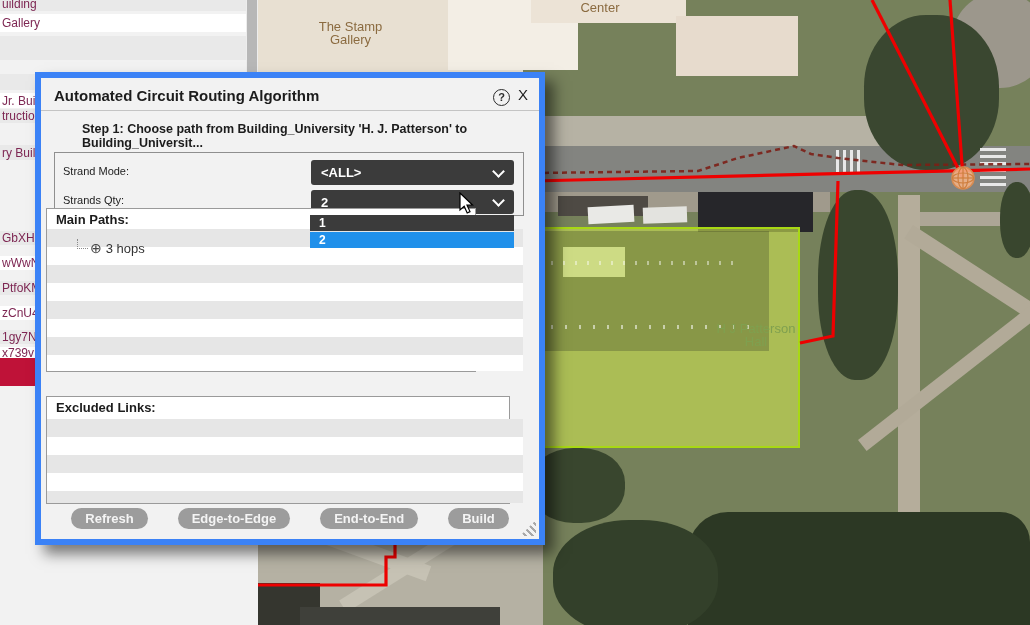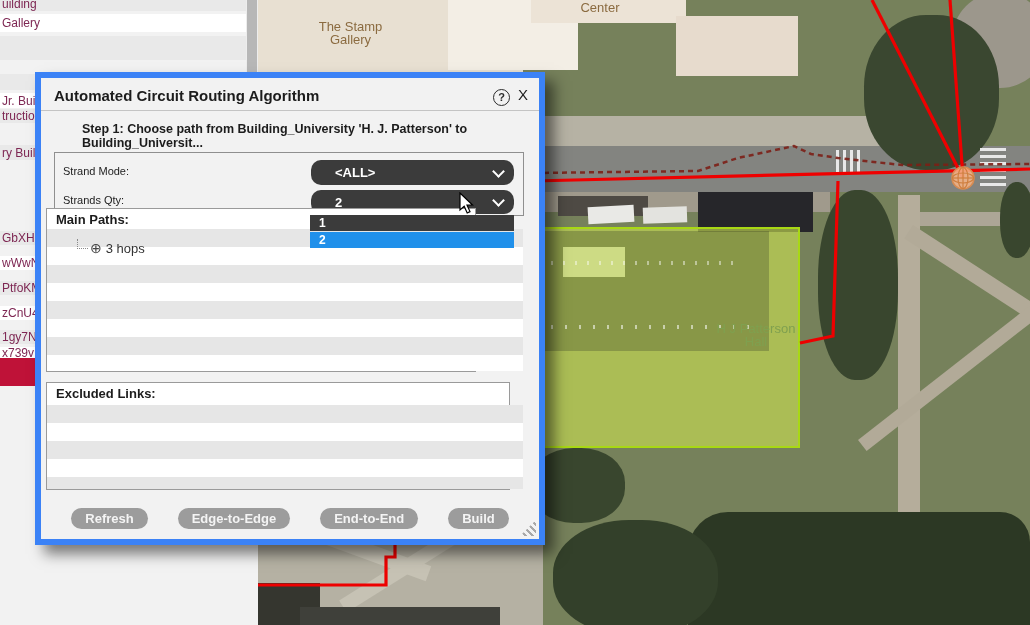--- a/index.html
+++ b/index.html
@@ -24,30 +24,30 @@
   #dialog{left:35px;top:72px;width:498px;height:461px;background:#f2f2f2;
           border:6px solid #3b82f6;box-shadow:9px 9px 13px rgba(0,0,0,.5);z-index:10;}
   #dlg-title{left:13px;top:9px;font-size:15px;font-weight:bold;color:#1c1c1c;}
   #dlg-help{left:452px;top:11px;width:15px;height:15px;border:1.5px solid #2b2b2b;border-radius:50%;
             font-size:11px;color:#2b2b2b;text-align:center;line-height:15px;font-weight:bold;}
   #dlg-close{left:477px;top:8px;font-size:15px;color:#1c1c1c;font-weight:500;}
   #dlg-divider{left:0;top:32px;width:498px;height:1px;background:#c4c4c4;}
   #dlg-step{left:21px;top:44px;font-size:12.5px;font-weight:bold;color:#1c1c1c;margin-left:20px;}
   #formbox{left:13px;top:74px;width:468px;height:62px;border:1px solid #8f8f8f;}
   .fld-label{position:absolute;font-size:11px;color:#222;}
-  .dd{position:absolute;left:270px;width:203px;background:#3b3b3b;border-radius:10px;color:#fff;
-      font-size:13px;font-weight:bold;display:flex;align-items:center;padding-left:24px;box-sizing:border-box;}
+  .dd{position:absolute;left:270px;width:203px;background:#3b3b3b;border-radius:3px;color:#fff;
+      font-size:13px;font-weight:bold;display:flex;align-items:center;padding-left:10px;box-sizing:border-box;}
   .chev{position:absolute;right:11px;top:7px;width:7px;height:7px;border-right:2px solid #fff;
         border-bottom:2px solid #fff;transform:rotate(45deg);}
   #dd-menu{left:269px;top:136px;width:204px;z-index:20;}
   .dd-item{height:16px;color:#fff;font-size:12px;font-weight:bold;padding-left:9px;
            display:flex;align-items:center;margin-top:1px;}
   .listbox{left:5px;border:1px solid #9a9a9a;background:#fff;box-sizing:border-box;}
   #listbox-main{top:130px;width:430px;height:164px;}
-  #listbox-excl{top:304px;width:464px;height:108px;}
+  #listbox-excl{top:318px;width:464px;height:108px;}
   .list-label{position:absolute;left:9px;top:3px;font-size:13px;font-weight:bold;color:#1c1c1c;}
   .stripes{position:absolute;left:0;width:476px;
            background:repeating-linear-gradient(180deg,#e6e6e6 0 18px,#ffffff 18px 36px);}
   #tree-item{left:30px;top:161px;width:200px;height:18px;z-index:11;font-size:13px;color:#333;
              display:flex;align-items:center;}
   #tree-elbow{width:10px;height:9px;border-left:1px dotted #8a8a8a;border-bottom:1px dotted #8a8a8a;
               margin:-8px 2px 0 6px;}
   #tree-exp{font-size:14px;color:#444;margin-right:4px;line-height:14px;}
   #btn-row{left:0;top:430px;width:498px;display:flex;justify-content:center;gap:30px;}
   .pill{background:#9c9c9c;color:#f4f4f4;font-size:13px;font-weight:bold;border-radius:11px;

